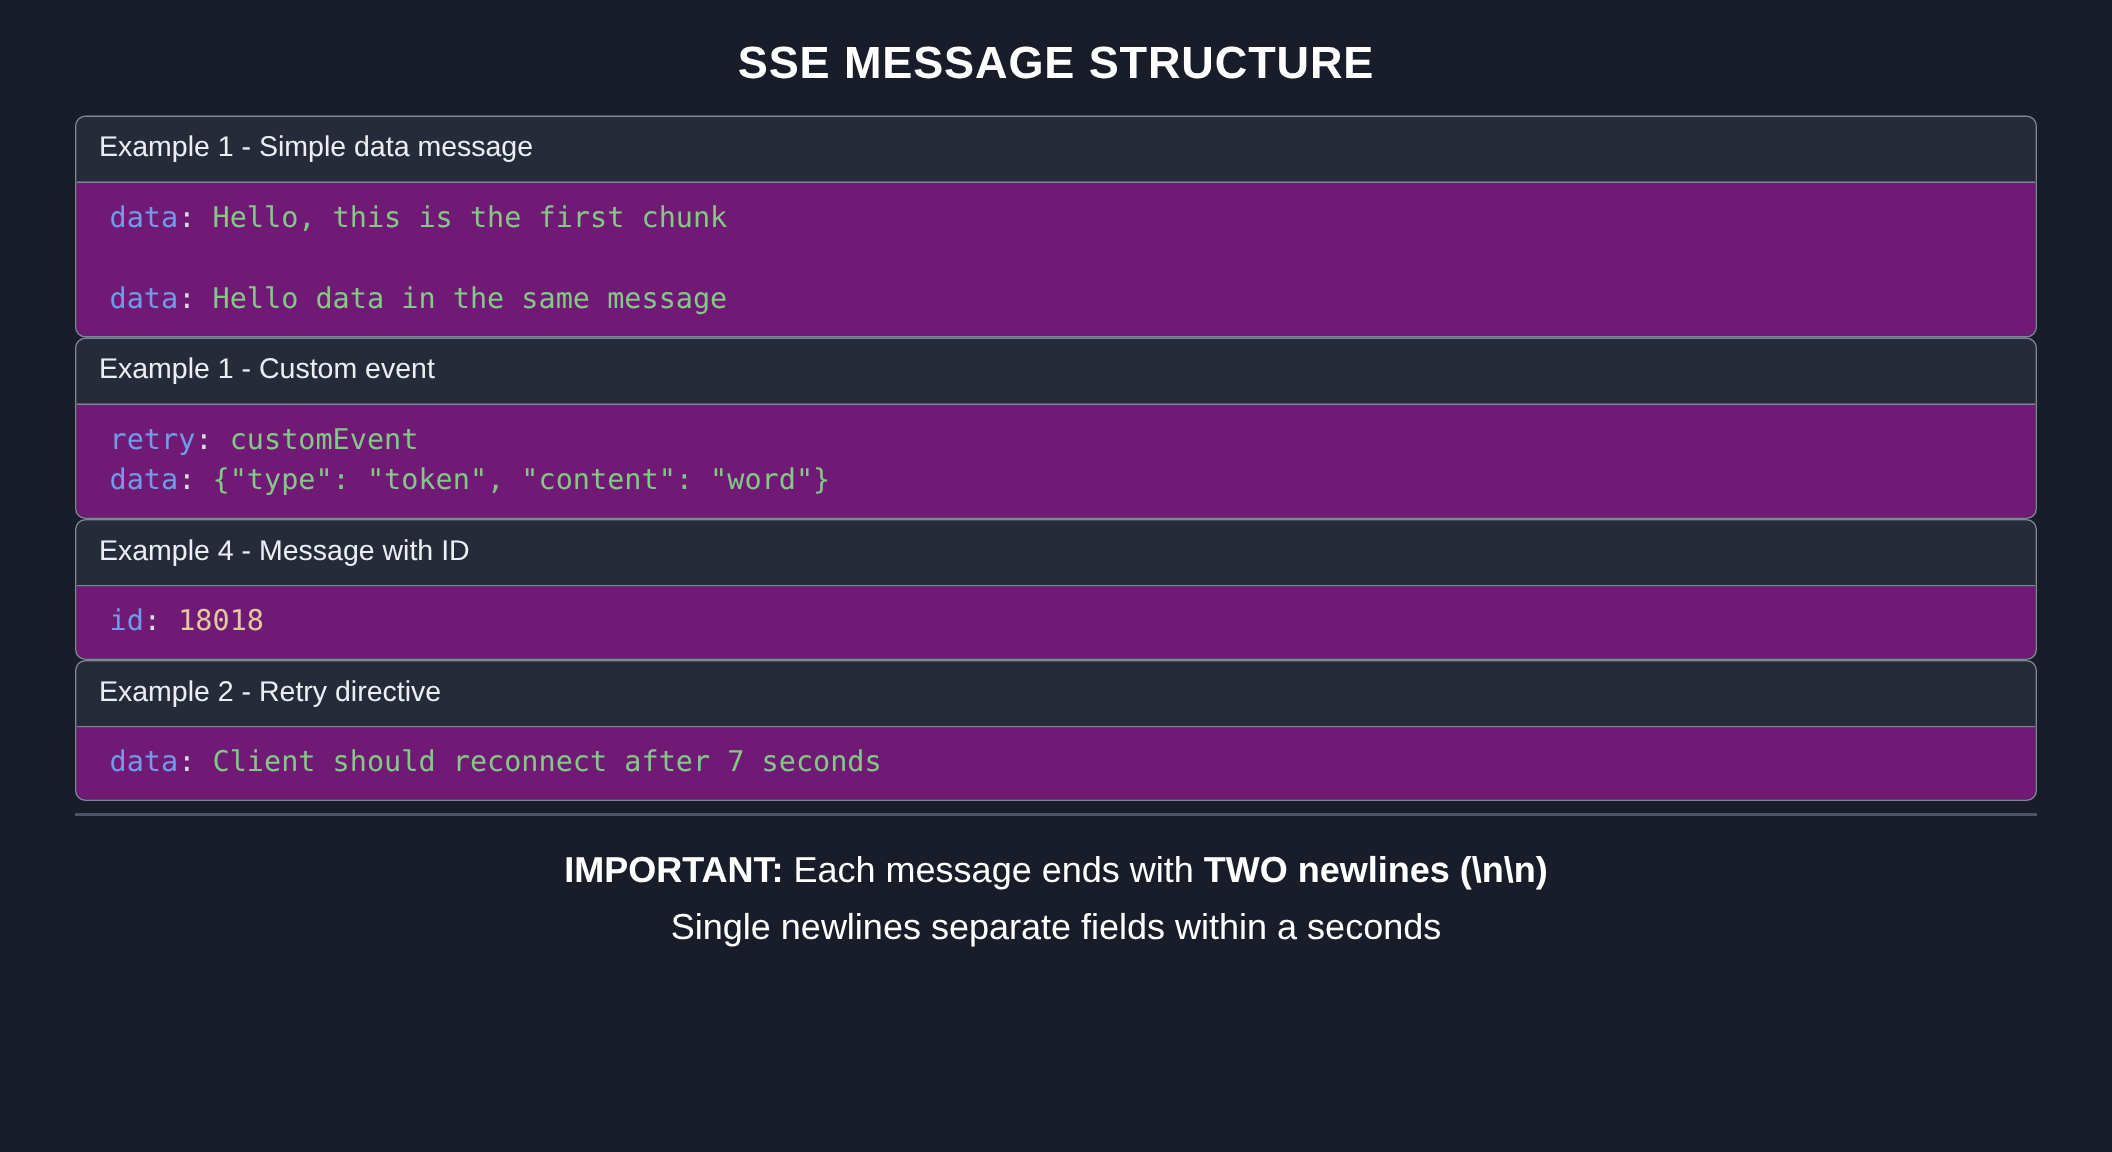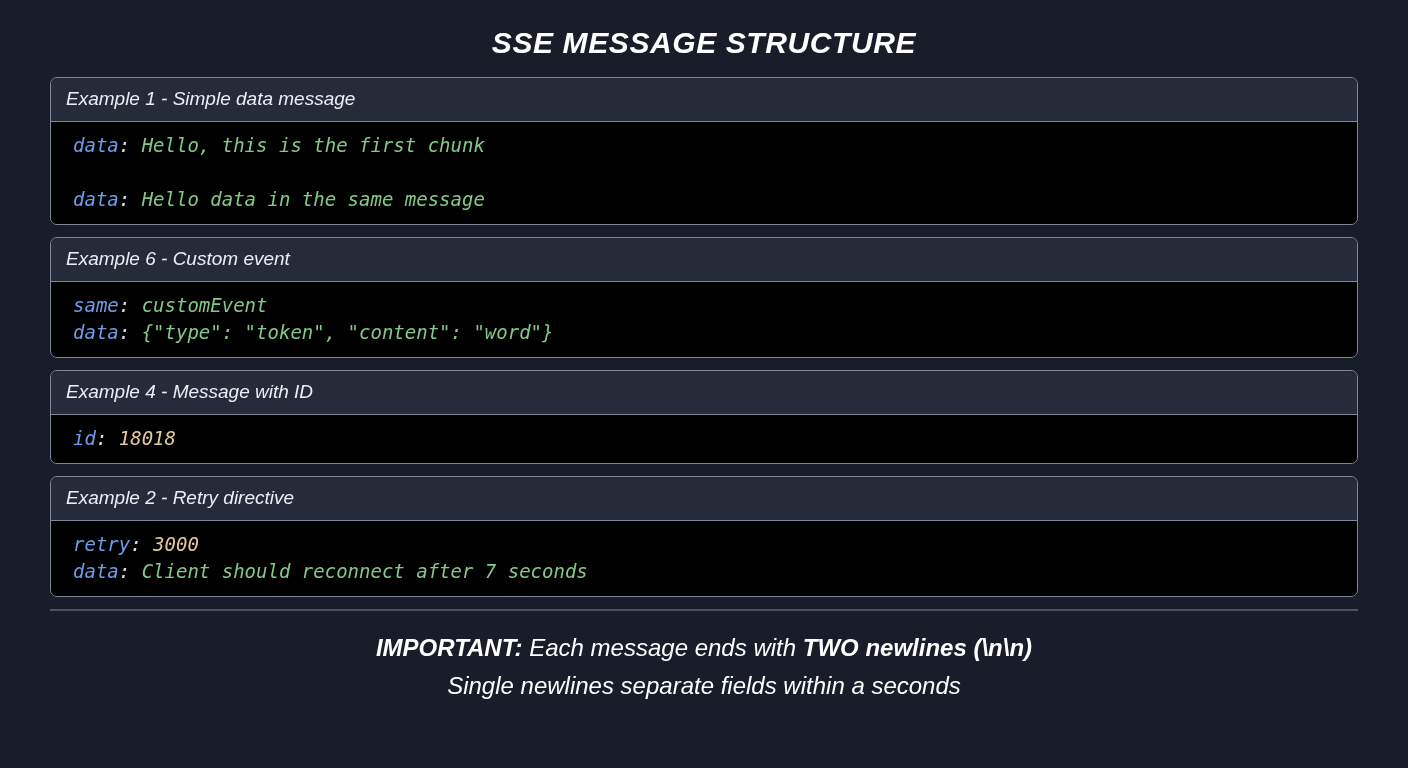--- a/index.html
+++ b/index.html
@@ -14,54 +14,52 @@
     font-family: "Liberation Sans", sans-serif;
     color: #e9ebf2;
     position: relative;
   }
   .page {
     width: 1408px;
     height: 599px;
     box-sizing: border-box;
     padding: 0;
     position: relative;
-    font-style: italic;
   }
   .title {
     text-align: center;
     font-size: 30px;
     font-weight: bold;
     letter-spacing: 0.6px;
     color: #ffffff;
     margin: 0;
     padding-top: 26px;
     line-height: 34px;
   }
   .panels {
     margin-top: 17px;
     padding: 0 50px;
   }
   .panel {
     border: 1px solid #7e8797;
     border-radius: 7px;
     background: #1c2030;
-    margin-bottom: 12px;
     overflow: hidden;
   }
   .panel-header {
     background: #262b3a;
     border-bottom: 1px solid #7e8797;
     padding: 9px 0 10px 15px;
     font-size: 19px;
     line-height: 24px;
     color: #eceef4;
     font-weight: normal;
   }
   .panel-body {
-    background: #000000;
+    background: #701a75;
     padding: 10px 0 11px 22px;
     font-family: "DejaVu Sans Mono", "Liberation Mono", monospace;
     font-size: 19px;
     line-height: 27px;
   }
   .code-line {
     white-space: pre;
   }
   .code-line.blank {
     height: 27px;
@@ -97,36 +95,35 @@
   <div class="panels">
       <div class="panel">
         <div class="panel-header">Example 1 - Simple data message</div>
         <div class="panel-body">
           <div class="code-line"><span class="tok-field">data</span><span class="tok-colon">:</span><span class="tok-colon"> </span><span class="tok-string">Hello, this is the first chunk</span></div>
           <div class="code-line blank"></div>
           <div class="code-line"><span class="tok-field">data</span><span class="tok-colon">:</span><span class="tok-colon"> </span><span class="tok-string">Hello data in the same message</span></div>
         </div>
       </div>
       <div class="panel">
-        <div class="panel-header">Example 6 - Custom event</div>
+        <div class="panel-header">Example 1 - Custom event</div>
         <div class="panel-body">
-          <div class="code-line"><span class="tok-field">same</span><span class="tok-colon">:</span><span class="tok-colon"> </span><span class="tok-string">customEvent</span></div>
+          <div class="code-line"><span class="tok-field">retry</span><span class="tok-colon">:</span><span class="tok-colon"> </span><span class="tok-string">customEvent</span></div>
           <div class="code-line"><span class="tok-field">data</span><span class="tok-colon">:</span><span class="tok-colon"> </span><span class="tok-string">{"type": "token", "content": "word"}</span></div>
         </div>
       </div>
       <div class="panel">
         <div class="panel-header">Example 4 - Message with ID</div>
         <div class="panel-body">
           <div class="code-line"><span class="tok-field">id</span><span class="tok-colon">:</span><span class="tok-colon"> </span><span class="tok-number">18018</span></div>
         </div>
       </div>
       <div class="panel">
         <div class="panel-header">Example 2 - Retry directive</div>
         <div class="panel-body">
-          <div class="code-line"><span class="tok-field">retry</span><span class="tok-colon">:</span><span class="tok-colon"> </span><span class="tok-number">3000</span></div>
           <div class="code-line"><span class="tok-field">data</span><span class="tok-colon">:</span><span class="tok-colon"> </span><span class="tok-string">Client should reconnect after 7 seconds</span></div>
         </div>
       </div>
     </div>
 
   <div class="divider"></div>
 
   <div class="footer">
     <div class="footer-line">
       <span class="b">IMPORTANT:</span><span> Each message ends with </span><span class="b">TWO newlines (\n\n)</span>

